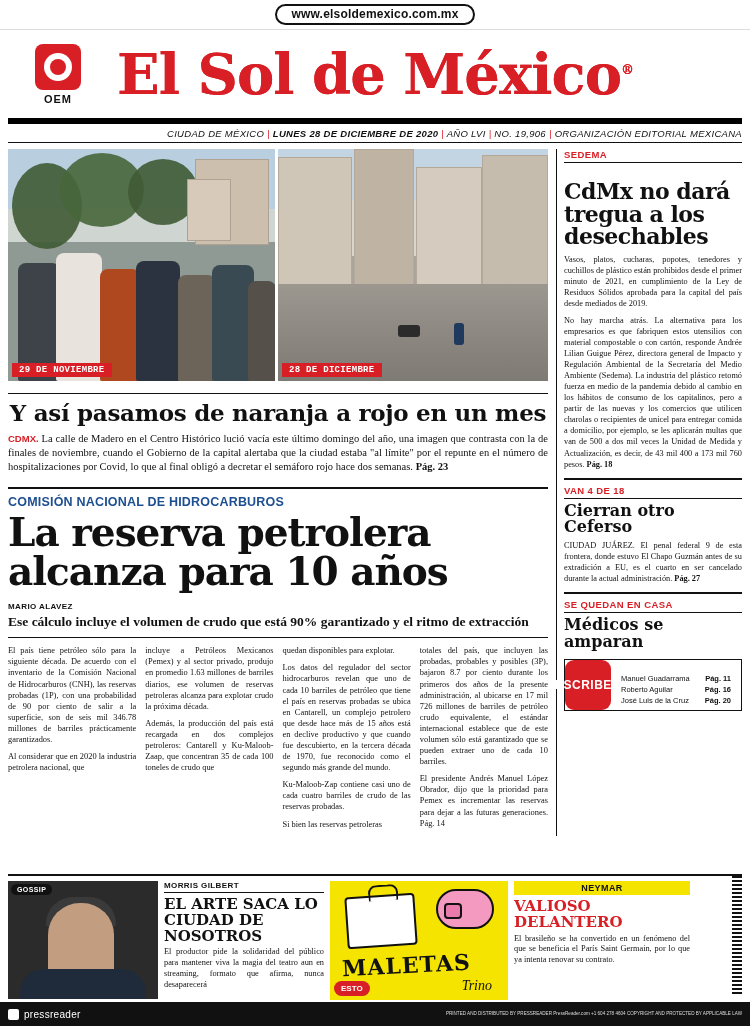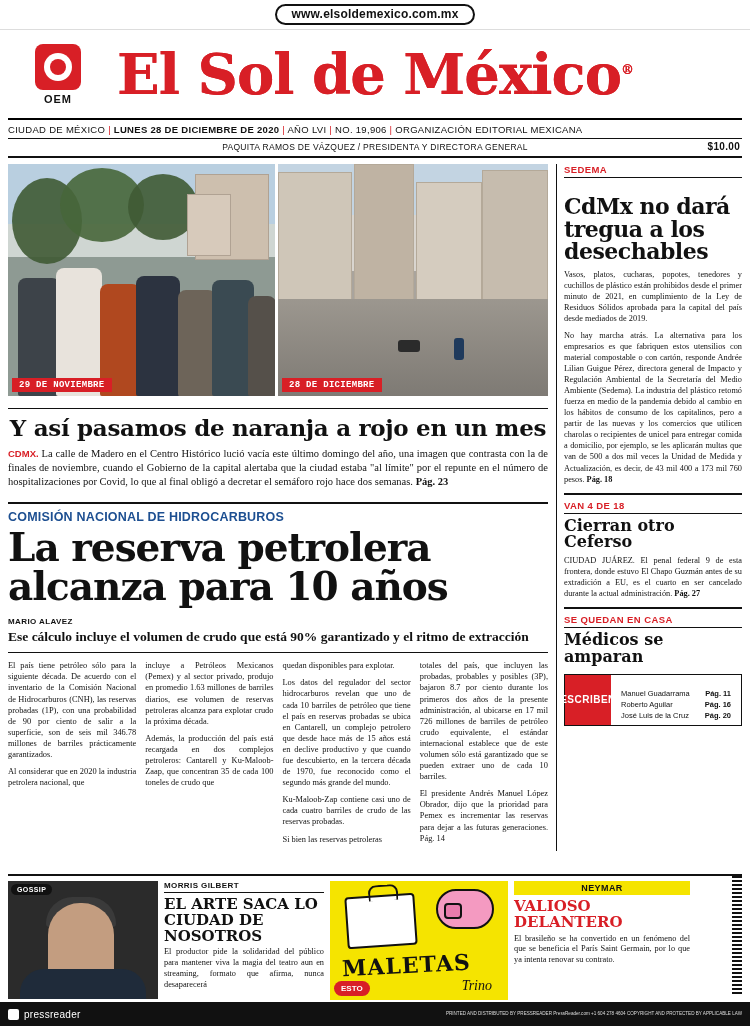--- a/index.html
+++ b/index.html
@@ -57,25 +57,25 @@
     font-size: 56px;
     color:#d81f26;
     letter-spacing: -1px;
     line-height: 1;
     text-shadow: 0 0 0 #d81f26;
   }
   .logo sup { font-size: 13px; vertical-align: super; }
 
   
   .dateline {
-    border-top: 2px solid #000000; border-bottom: 1px solid #111;
+    border-top: 6px solid #000000; border-bottom: 1px solid #111;
     margin: 4px 8px 0; padding: 4px 0 3px;
-    text-align:left;
+    text-align:right;
     font-family:"Liberation Sans", sans-serif;
-    font-size: 9.5px; letter-spacing:.3px;
+    font-size: 9.5px; letter-spacing:.3px;font-style:italic;
   }
   .dateline .strong { font-weight: bold; }
   .dateline .red { color:#d81f26; }
   .subline {
     margin: 0 8px; padding: 3px 0 4px;
     text-align:center; position:relative;
     font-family:"Liberation Sans", sans-serif;
     font-size: 8.5px; letter-spacing:.3px;
     border-bottom: 2px solid #111;
   }
@@ -193,21 +193,21 @@
   }
 
   
   .escriben {
     border: 1px solid #111; margin-top: 8px; display:flex; height: 52px;
   }
   .escriben .tagv {
     width: 46px; background:#d81f26; color:#fff;
     display:flex; align-items:center; justify-content:center;
     font-family:"Liberation Sans", sans-serif; font-weight:bold;
-    font-size: 10px; letter-spacing:.5px;
+    font-size: 12px; letter-spacing:.5px;border-radius:9px;
   }
   .escriben ul { list-style:none; margin:8px; padding: 5px 2px; flex:1; }
   .escriben li {
     font-family:"Liberation Sans", sans-serif; font-size: 7.5px;
     line-height: 1.5; display:flex; justify-content:space-between;
   }
   .escriben li .p { font-weight:bold; }
 
   
   .bottom {
@@ -332,24 +332,20 @@
   <div class="dateline">
     <span>CIUDAD DE MÉXICO</span>
     <span class="red"> | </span>
     <span class="strong">LUNES 28 DE DICIEMBRE DE 2020</span>
     <span class="red"> | </span>
     <span>AÑO LVI</span>
     <span class="red"> | </span>
     <span>NO. 19,906</span>
     <span class="red"> | </span>
     <span>ORGANIZACIÓN EDITORIAL MEXICANA</span>
-  </div>
-  <div class="subline">
-    <span>PAQUITA RAMOS DE VÁZQUEZ / PRESIDENTA Y DIRECTORA GENERAL</span>
-    <span class="price">$10.00</span>
   </div>
 
   <div class="body">
 
     <div class="left">
 
       <div class="photos">
         <div class="photo p1">
           <div class="sceneA">
             <div class="tree" style="left:4px;top:14px;width:70px;height:86px;"></div>

